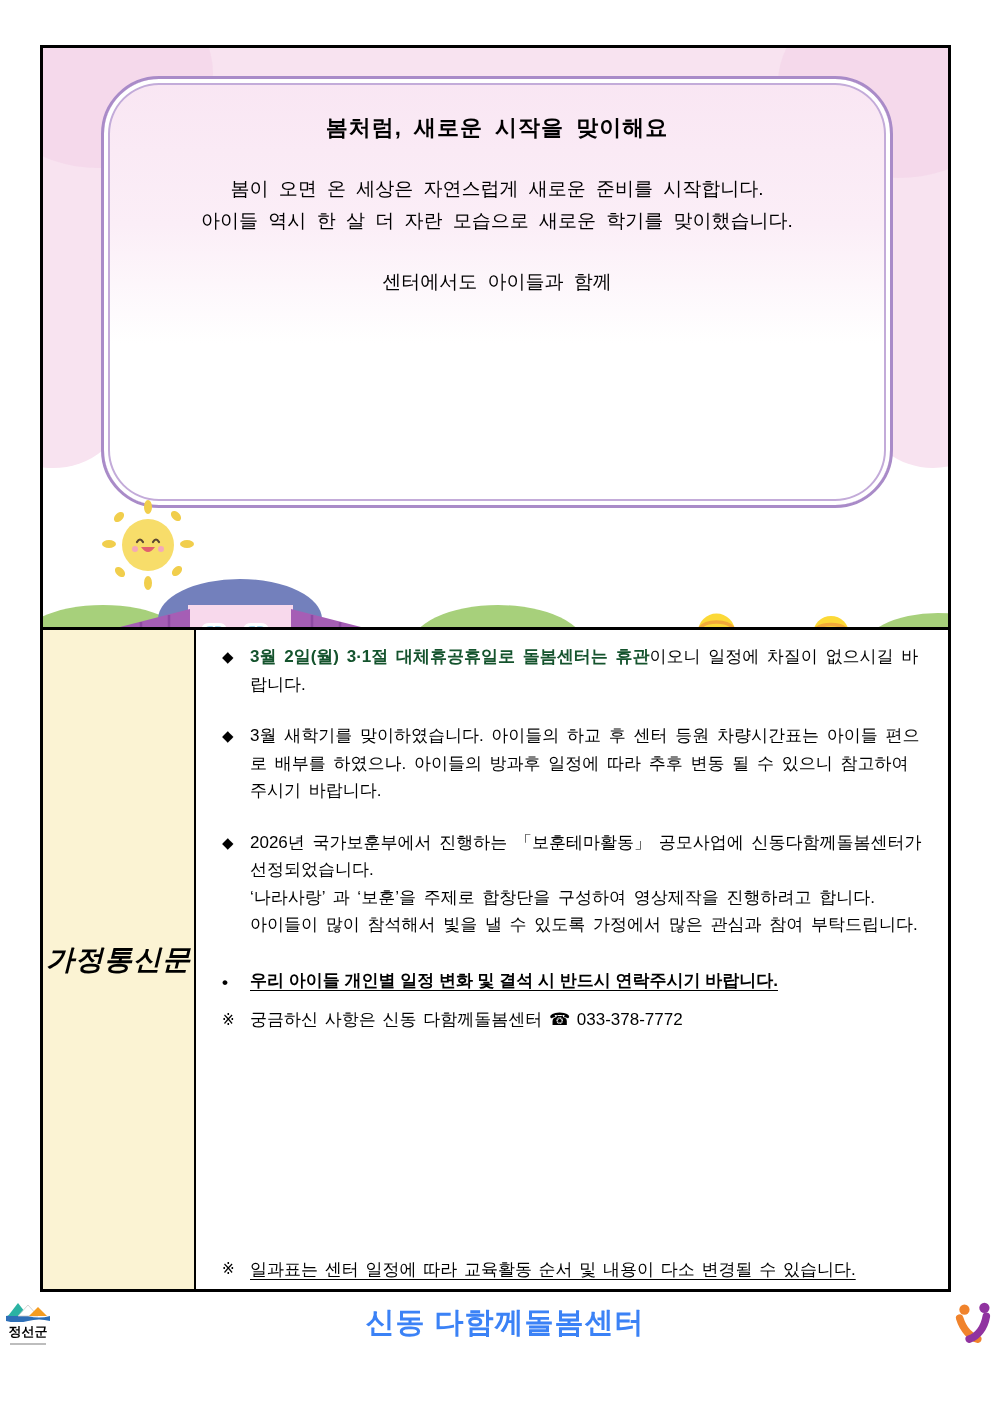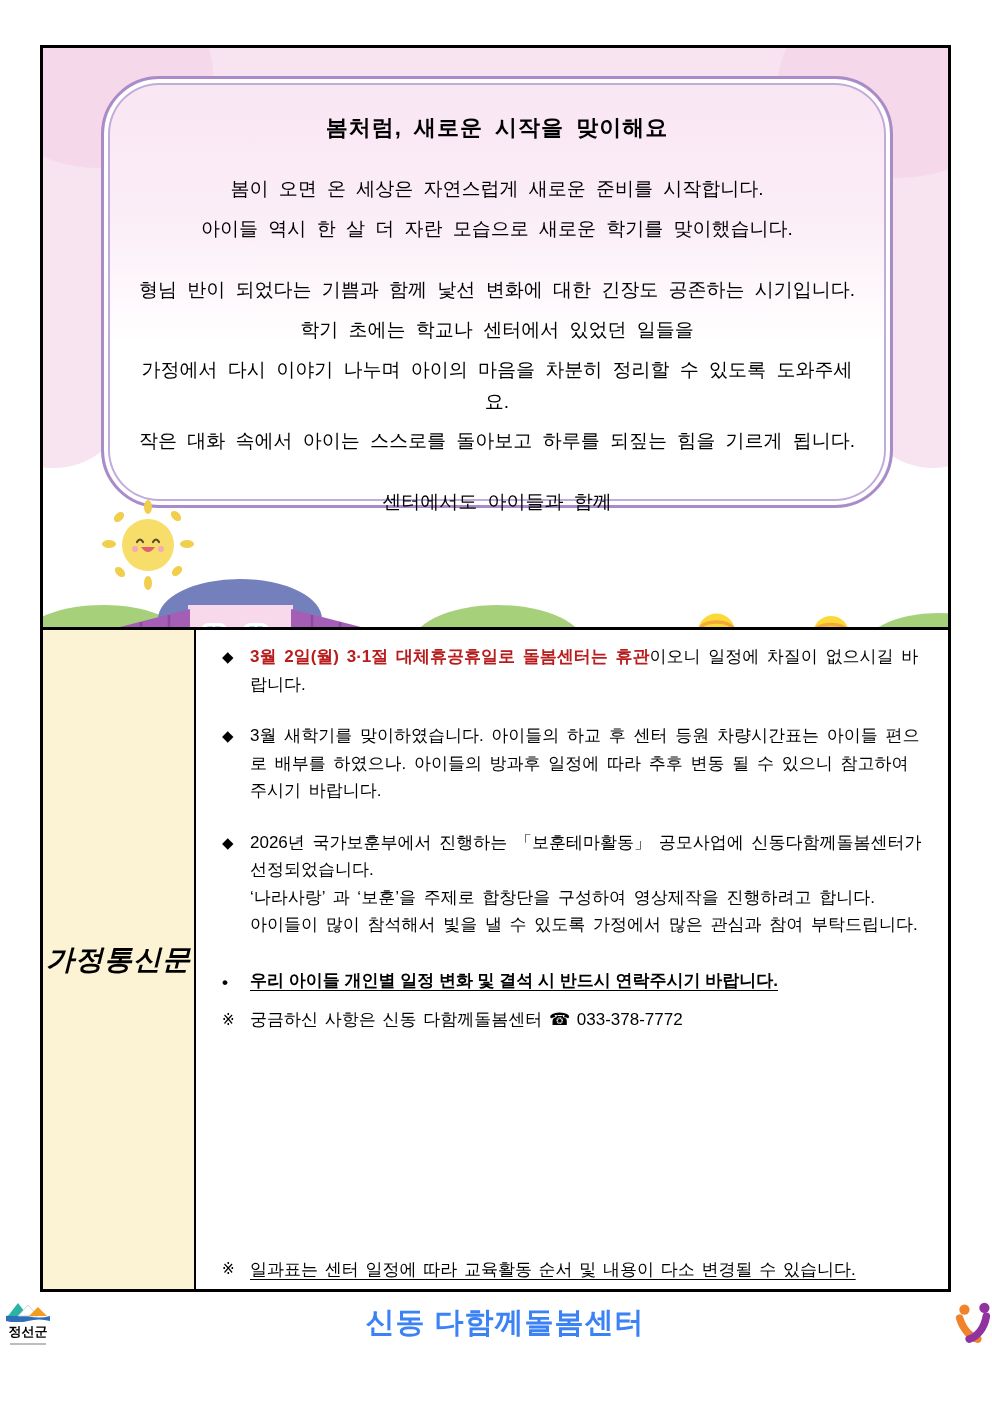--- a/index.html
+++ b/index.html
@@ -25,34 +25,34 @@
   .bubble {
     position:absolute; left:58px; top:28px; width:792px; height:432px; box-sizing:border-box;
     border:3px solid #A98BC8; border-radius:58px;
     box-shadow: inset 0 0 0 4px #ffffff, inset 0 0 0 6px #C3ABD9;
     background:linear-gradient(180deg,#F9E6F3 0%,#FBEEF7 34%,#ffffff 62%);
     padding:34px 24px 0 24px; text-align:center;
   }
   .bubble-title { font-size:22px; font-weight:bold; letter-spacing:1px; word-spacing:5px; }
   .bubble-par { margin-top:30px; font-size:19px; line-height:1.68; word-spacing:5px; }
   .bubble-par.tight { margin-top:29px; }
-  .bubble-par div { margin:8px; }
+  .bubble-par div { margin:0; }
   .scene { position:absolute; left:0; top:449px; width:905px; height:262px; }
   
   .cell-bottom { flex:1; display:flex; min-height:0; }
   .label-cell {
     width:153px; flex:none; background:#FBF3D3; border-right:2px solid #000;
     display:flex; align-items:center; justify-content:center; box-sizing:border-box;
   }
   .label-cell span { font-size:28px; font-weight:bold; letter-spacing:1px;font-style:italic; }
   .content-cell { flex:1; position:relative; padding:13px 22px 40px 26px; box-sizing:border-box; }
   .bullet { display:flex; font-size:17px; line-height:1.62; word-spacing:3px; margin-bottom:24px; }
   .b-sym { width:28px; flex:none; font-size:15px; padding-top:2px; }
   .b-text { flex:1; }
-  .red-strong { color:#b91c1c; font-weight:bold; }
+  .red-strong { color:#14532d; font-weight:bold; }
   .imp-line { display:flex; font-size:17px; line-height:1.6; font-weight:bold; margin-top:28px; }
   .imp-line .b-sym { font-size:17px; }
   .imp-line .b-text span { text-decoration:underline; text-underline-offset:4px;margin-top:41px; }
   .contact-line { display:flex; font-size:17px; line-height:1.6; margin-top:10px; word-spacing:2px; }
   .footnote { position:absolute; left:26px; bottom:8px; font-size:17px; display:flex; word-spacing:2px; }
   .footnote .b-text { text-decoration:underline; text-underline-offset:4px; }
   
   .footer {
     position:absolute; left:0; top:1300px; width:100%;
     display:flex; align-items:center; justify-content:space-between; gap:12px;
@@ -74,26 +74,20 @@
     <div class="scallop s1"></div>
     <div class="scallop s2"></div>
     <div class="scallop s3"></div>
     <div class="scallop s4"></div>
 
     <div class="bubble">
       <div class="bubble-title">봄처럼, 새로운 시작을 맞이해요</div>
       <div class="bubble-par">
         <div>봄이 오면 온 세상은 자연스럽게 새로운 준비를 시작합니다.</div>
         <div>아이들 역시 한 살 더 자란 모습으로 새로운 학기를 맞이했습니다.</div>
-      </div>
-      <div class="bubble-par tight">
-        <div>형님 반이 되었다는 기쁨과 함께 낯선 변화에 대한 긴장도 공존하는 시기입니다.</div>
-        <div>학기 초에는 학교나 센터에서 있었던 일들을</div>
-        <div>가정에서 다시 이야기 나누며 아이의 마음을 차분히 정리할 수 있도록 도와주세요.</div>
-        <div>작은 대화 속에서 아이는 스스로를 돌아보고 하루를 되짚는 힘을 기르게 됩니다.</div>
       </div>
       <div class="bubble-par tight">
         <div>센터에서도 아이들과 함께</div>
       </div>
     </div>
 
     <svg class="scene" viewBox="0 0 905 262">
 
       <g>
         <g fill="#F1CE4C">

